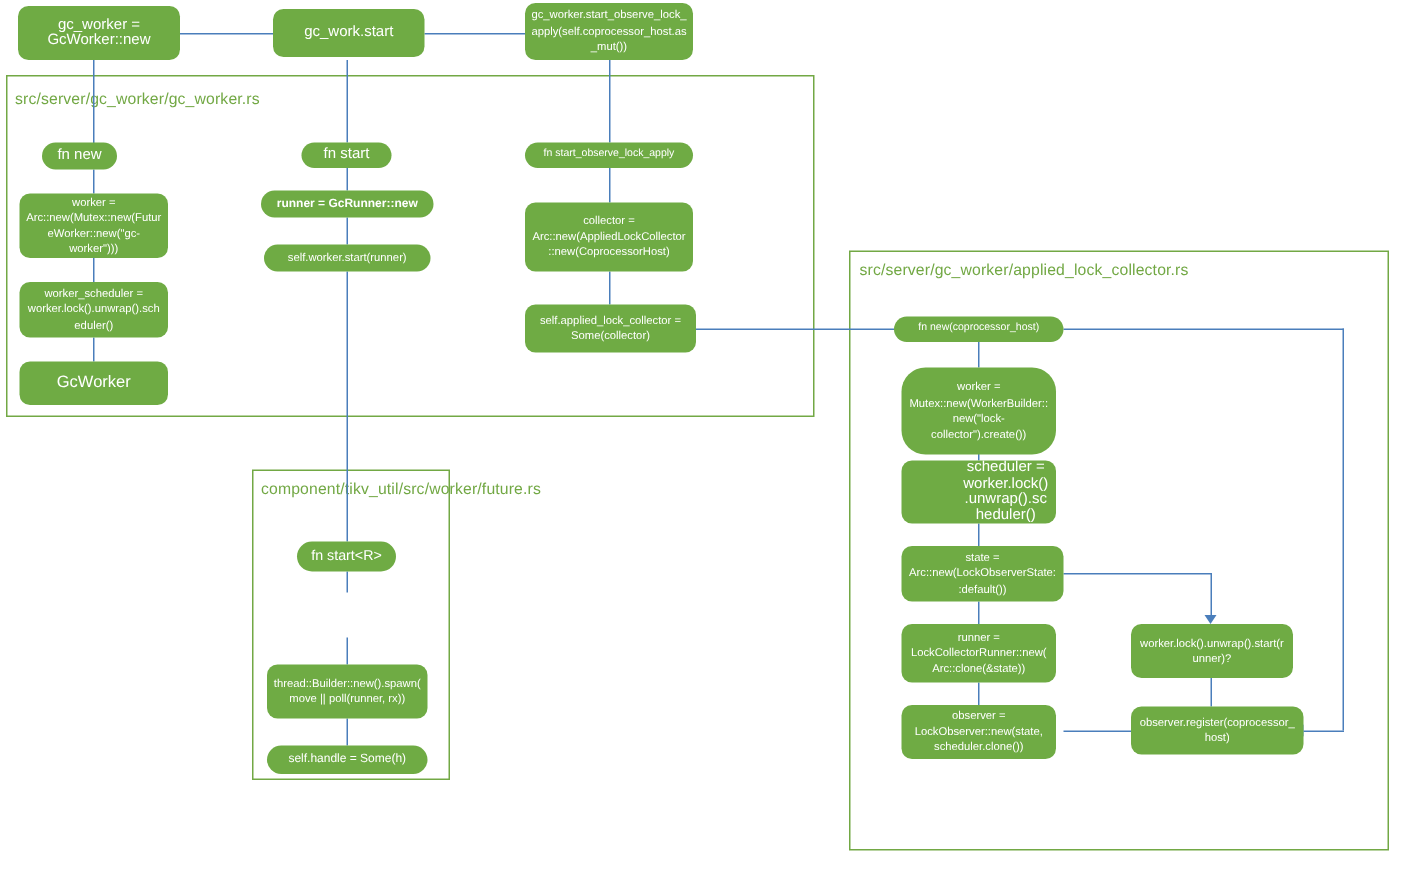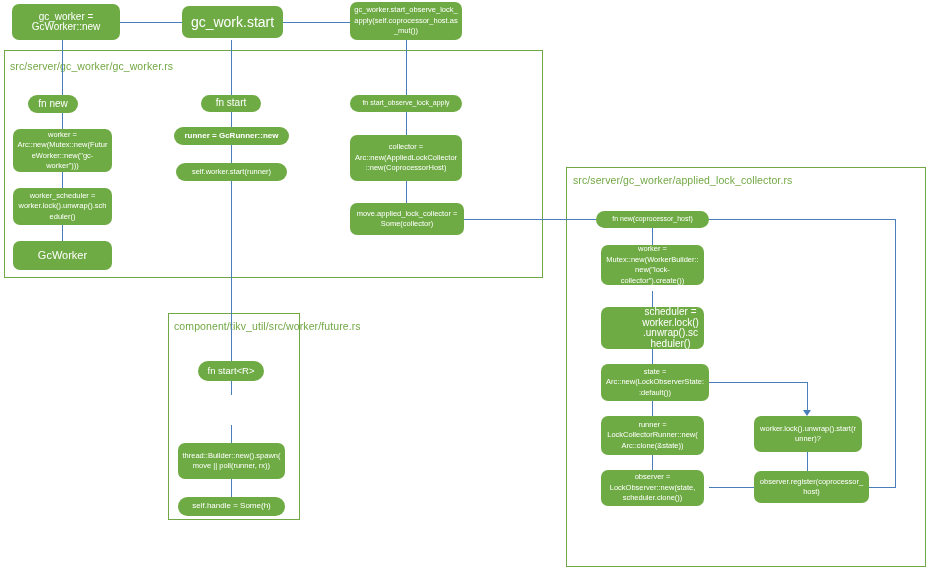--- a/index.html
+++ b/index.html
@@ -116,21 +116,21 @@
 
   <div class="edge h" style="left:709px; top:487px; width:45px;"></div>
 
   <div class="edge h" style="left:709px; top:219px; width:187px;"></div>
   <div class="edge v" style="left:895px; top:219px; height:268px;"></div>
   <div class="edge h" style="left:869px; top:487px; width:27px;"></div>
   <div class="arrow left" style="left:863px; top:483px;"></div>
 
   <div class="node rounded" style="left:12px; top:4px; width:108px; height:36px; font-size:10px;">gc_worker = GcWorker::new</div>
 
-  <div class="node rounded" style="left:182px; top:6px; width:101px; height:32px; font-size:14px;">gc_work.start</div>
+  <div class="node rounded" style="left:182px; top:6px; width:101px; height:32px; font-size:10px;">gc_work.start</div>
 
   <div class="node rounded" style="left:350px; top:2px; width:112px; height:38px; font-size:7.5px;">gc_worker.start_observe_lock_apply(self.coprocessor_host.as_mut())</div>
 
   <div class="node pill" style="left:28px; top:95px; width:50px; height:18px; font-size:10px;">fn new</div>
 
   <div class="node rounded" style="left:13px; top:129px; width:99px; height:43px; font-size:7.5px;">worker = Arc::new(Mutex::new(FutureWorker::new("gc-worker")))</div>
 
   <div class="node rounded" style="left:13px; top:188px; width:99px; height:37px; font-size:7.5px;">worker_scheduler = worker.lock().unwrap().scheduler()</div>
 
   <div class="node rounded" style="left:13px; top:241px; width:99px; height:29px; font-size:11px;">GcWorker</div>
@@ -138,32 +138,32 @@
   <div class="node pill" style="left:201px; top:95px; width:60px; height:17px; font-size:10px;">fn start</div>
 
   <div class="node pill" style="left:174px; top:127px; width:115px; height:18px; font-size:8px;font-weight:bold;">runner = GcRunner::new</div>
 
   <div class="node pill" style="left:176px; top:163px; width:111px; height:18px; font-size:7.5px;">self.worker.start(runner)</div>
 
   <div class="node pill" style="left:350px; top:95px; width:112px; height:17px; font-size:7px;">fn start_observe_lock_apply</div>
 
   <div class="node rounded" style="left:350px; top:135px; width:112px; height:46px; font-size:7.5px;">collector = Arc::new(AppliedLockCollector::new(CoprocessorHost)</div>
 
-  <div class="node rounded" style="left:350px; top:203px; width:114px; height:32px; font-size:7.5px;">move.applied_lock_collector = Some(collector)</div>
+  <div class="node rounded" style="left:350px; top:203px; width:114px; height:32px; font-size:7.5px;">self.applied_lock_collector = Some(collector)</div>
 
   <div class="node pill" style="left:198px; top:361px; width:66px; height:20px; font-size:9.5px;">fn start&lt;R&gt;</div>
 
 
   <div class="node rounded" style="left:178px; top:443px; width:107px; height:36px; font-size:7.5px;">thread::Builder::new().spawn(move || poll(runner, rx))</div>
 
   <div class="node pill" style="left:178px; top:497px; width:107px; height:19px; font-size:8px;">self.handle = Some(h)</div>
 
   <div class="node pill" style="left:596px; top:211px; width:113px; height:17px; font-size:7px;">fn new(coprocessor_host)</div>
 
-  <div class="node rounded" style="left:601px; top:245px; width:103px; height:40px; font-size:7.5px;">worker = Mutex::new(WorkerBuilder::new("lock-collector").create())</div>
+  <div class="node rounded" style="left:601px; top:245px; width:103px; height:58px; font-size:7.5px;border-radius:16px;">worker = Mutex::new(WorkerBuilder::new("lock-collector").create())</div>
 
   <div class="node rounded" style="left:601px; top:307px; width:103px; height:42px; font-size:10px;padding-left:40px;">scheduler = worker.lock().unwrap().scheduler()</div>
 
   <div class="node rounded" style="left:601px; top:364px; width:108px; height:37px; font-size:7.5px;">state = Arc::new(LockObserverState::default())</div>
 
   <div class="node rounded" style="left:601px; top:416px; width:103px; height:39px; font-size:7.5px;">runner = LockCollectorRunner::new(Arc::clone(&amp;state))</div>
 
   <div class="node rounded" style="left:601px; top:470px; width:103px; height:36px; font-size:7.5px;">observer = LockObserver::new(state, scheduler.clone())</div>
 
   <div class="node rounded" style="left:754px; top:416px; width:108px; height:36px; font-size:7.5px;">worker.lock().unwrap().start(runner)?</div>

